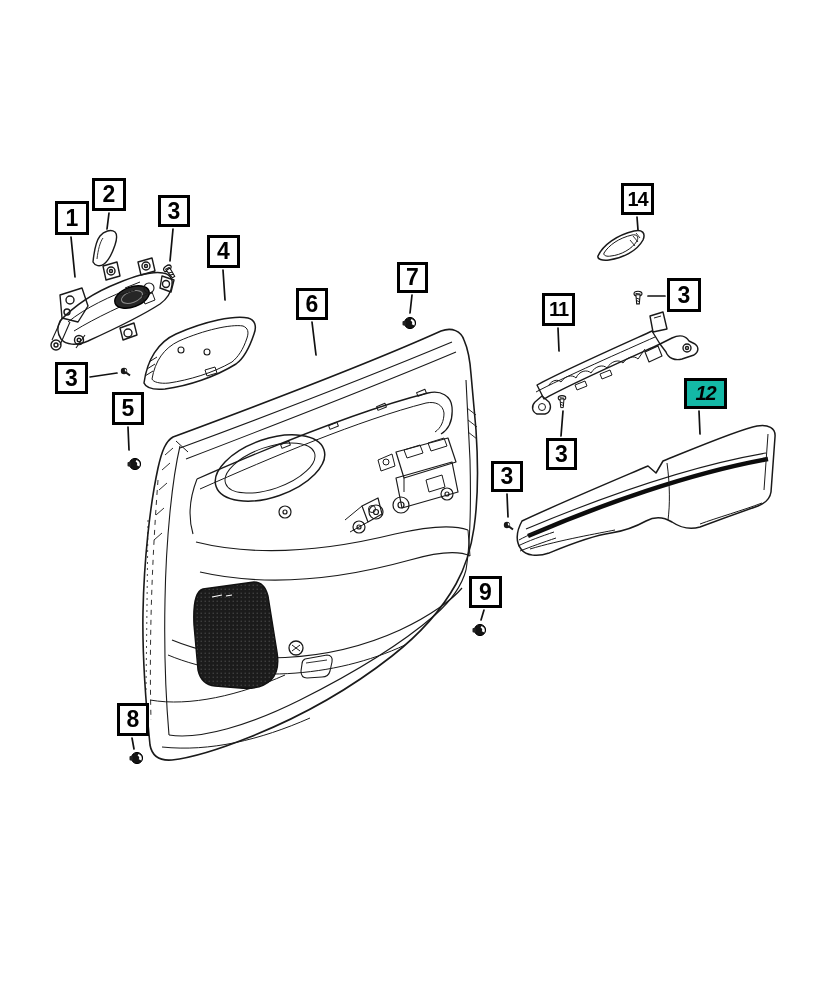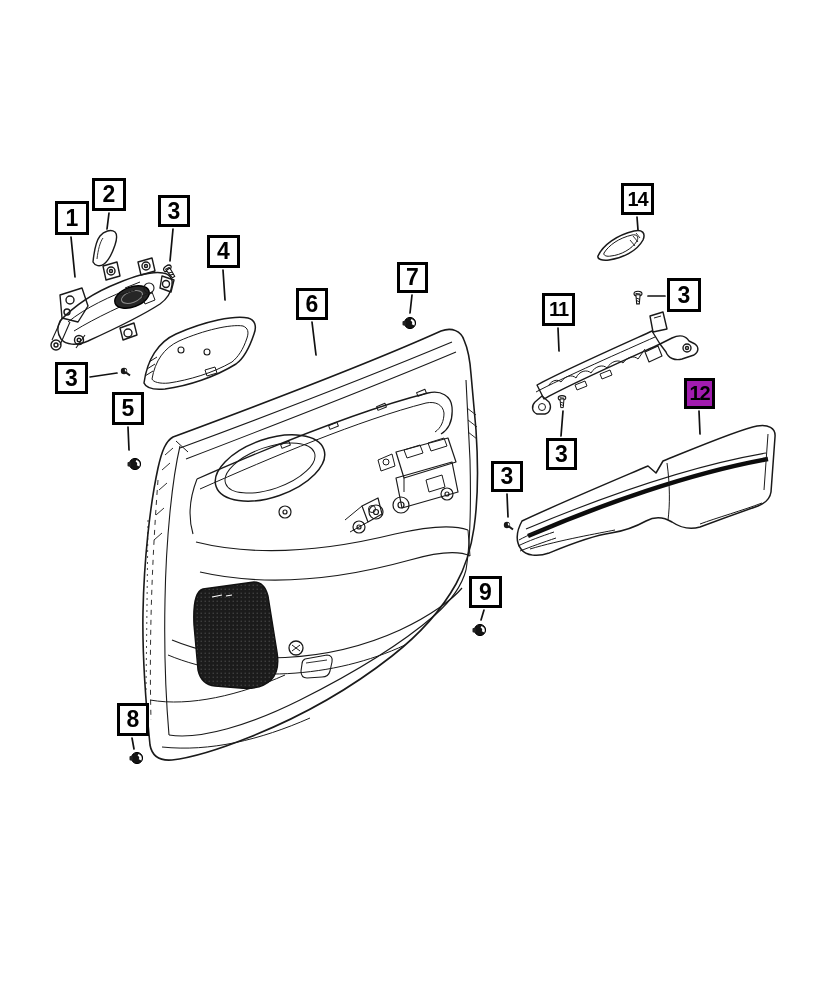--- a/index.html
+++ b/index.html
@@ -274,18 +274,18 @@
       </div>
       <div class="callout" style="left: 667px; top: 278px; width: 34px; height: 34px; border-color: rgb(0, 0, 0); background: rgb(255, 255, 255);">
         <span>3</span>
       </div>
       <div class="callout two-digit" style="left: 542px; top: 293px; width: 33px; height: 33px; border-color: rgb(0, 0, 0); background: rgb(255, 255, 255);">
         <span>11</span>
       </div>
       <div class="callout" style="left: 546px; top: 438px; width: 31px; height: 32px; border-color: rgb(0, 0, 0); background: rgb(255, 255, 255);">
         <span>3</span>
       </div>
-      <div class="callout two-digit" style="left: 684px; top: 378px; width: 31px; height: 31px; border-color: rgb(0, 0, 0); background: #a21caf;">
+      <div class="callout two-digit" style="left: 684px; top: 378px; width: 43px; height: 31px; border-color: rgb(0, 0, 0); background: #14b8a6; font-style: italic;">
         <span>12</span>
       </div>
     </div>
 
 </div>
 
 </body></html>

